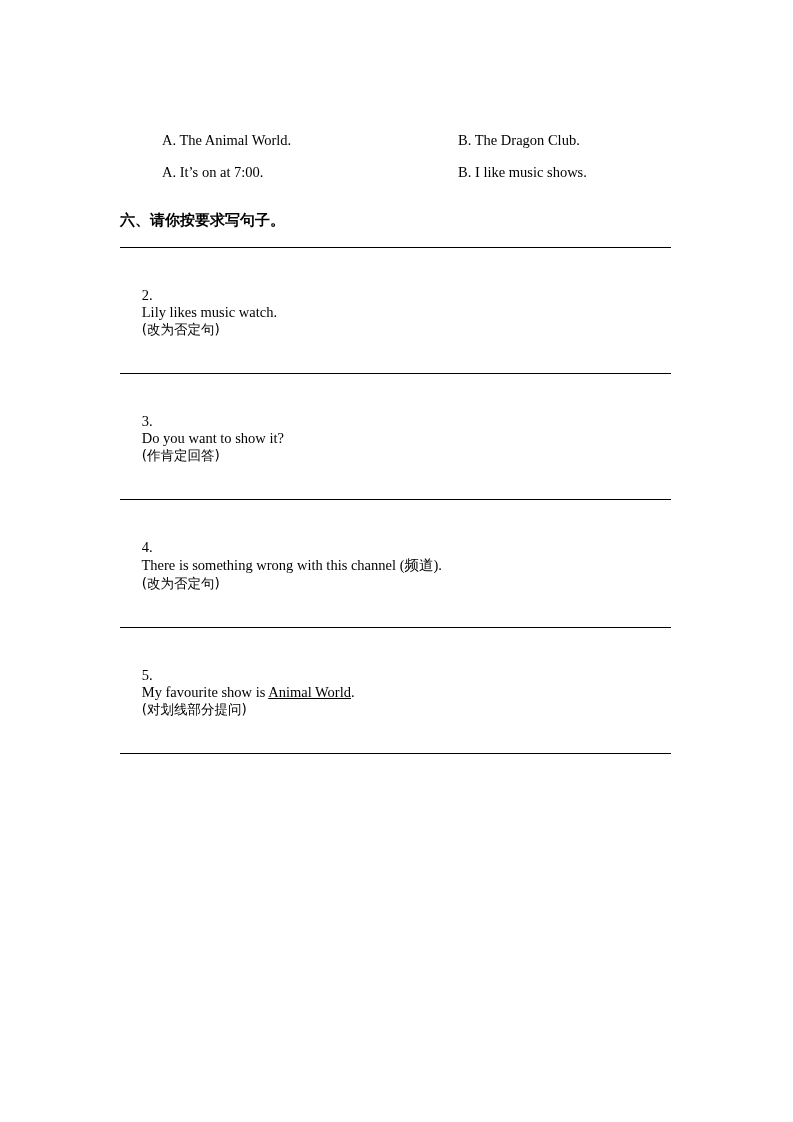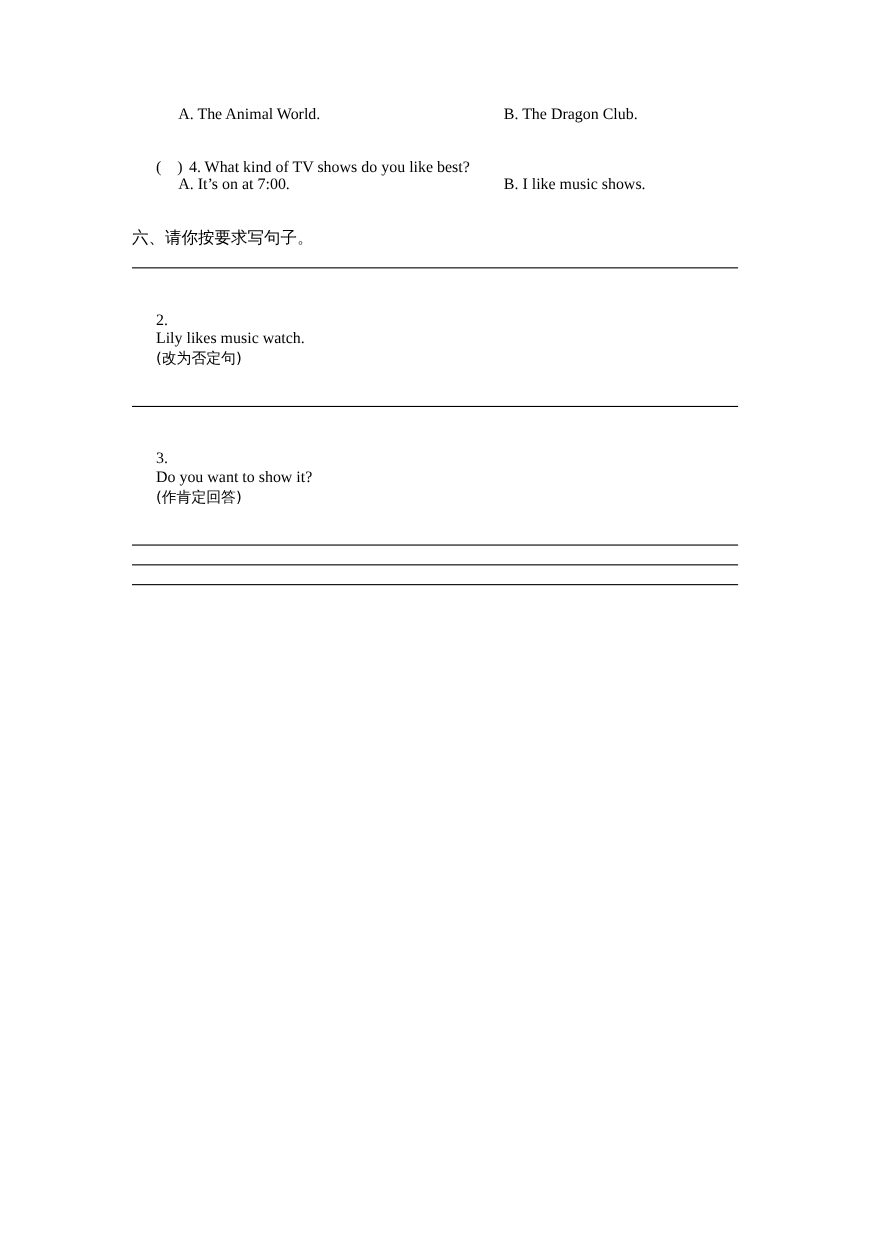--- a/index.html
+++ b/index.html
@@ -14,20 +14,21 @@
     color: #000000;
     position: relative;
     overflow: hidden;
   }
   .page {
     position: relative;
     width: 793px;
     height: 848px;
     box-sizing: border-box;
     padding: 0;
+    margin-top: 36px;
   }
   .content {
     position: absolute;
     left: 120px;
     top: 96px;
     width: 553px;
   }
 
   
   .opt-line {
@@ -57,21 +58,21 @@
     white-space: pre;
   }
   .q-bracket {
     display: inline-block;
     width: 30px;
   }
 
   .section-head {
     font-family: "DejaVu Sans", sans-serif;
     font-size: 15px;
-    font-weight: normal;
+    font-weight: bold;
     margin-top: 21px;
     margin-bottom: 4px;
     white-space: pre;
   }
 
   .write-item {
     font-size: 14.5px;
     margin-top: 22px;
     white-space: pre;
   }
@@ -94,23 +95,20 @@
 <body>
 
 <div class="page">
   <div class="content">
 
     <div class="opt-line">
       <span class="opt-a">A. The Animal World.</span>
       <span class="opt-b">B. The Dragon Club.</span>
     </div>
 
-    <div class="q-line" style="margin-top:5px;">
-      <span class="q-bracket">(    )</span><span>4. What kind of TV shows do you like best?</span>
-    </div>
 
     <div class="opt-line" style="margin-top:6px;">
       <span class="opt-a indent2">A. It’s on at 7:00.</span>
       <span class="opt-b indent2">B. I like music shows.</span>
     </div>
 
     <div class="section-head">六、请你按要求写句子。</div>
 
     <hr class="answer-rule">
 
@@ -121,18 +119,28 @@
     </div>
     <hr class="answer-rule">
 
     <div class="write-item">
       <span>3.</span>
       <span>Do you want to show it?</span>
       <span class="zh">(作肯定回答)</span>
     </div>
     <hr class="answer-rule">
 
+    <div class="write-item">
+      <span>4.</span>
+      <span>There is something wrong with this channel (频道).</span>
+      <span class="zh">(改为否定句)</span>
+    </div>
     <hr class="answer-rule">
 
+    <div class="write-item">
+      <span>5.</span>
+      <span>My favourite show is </span><span class="underline-word">Animal World</span><span>.</span>
+      <span class="zh">(对划线部分提问)</span>
+    </div>
     <hr class="answer-rule">
 
   </div>
 </div>
 
 </body></html>

